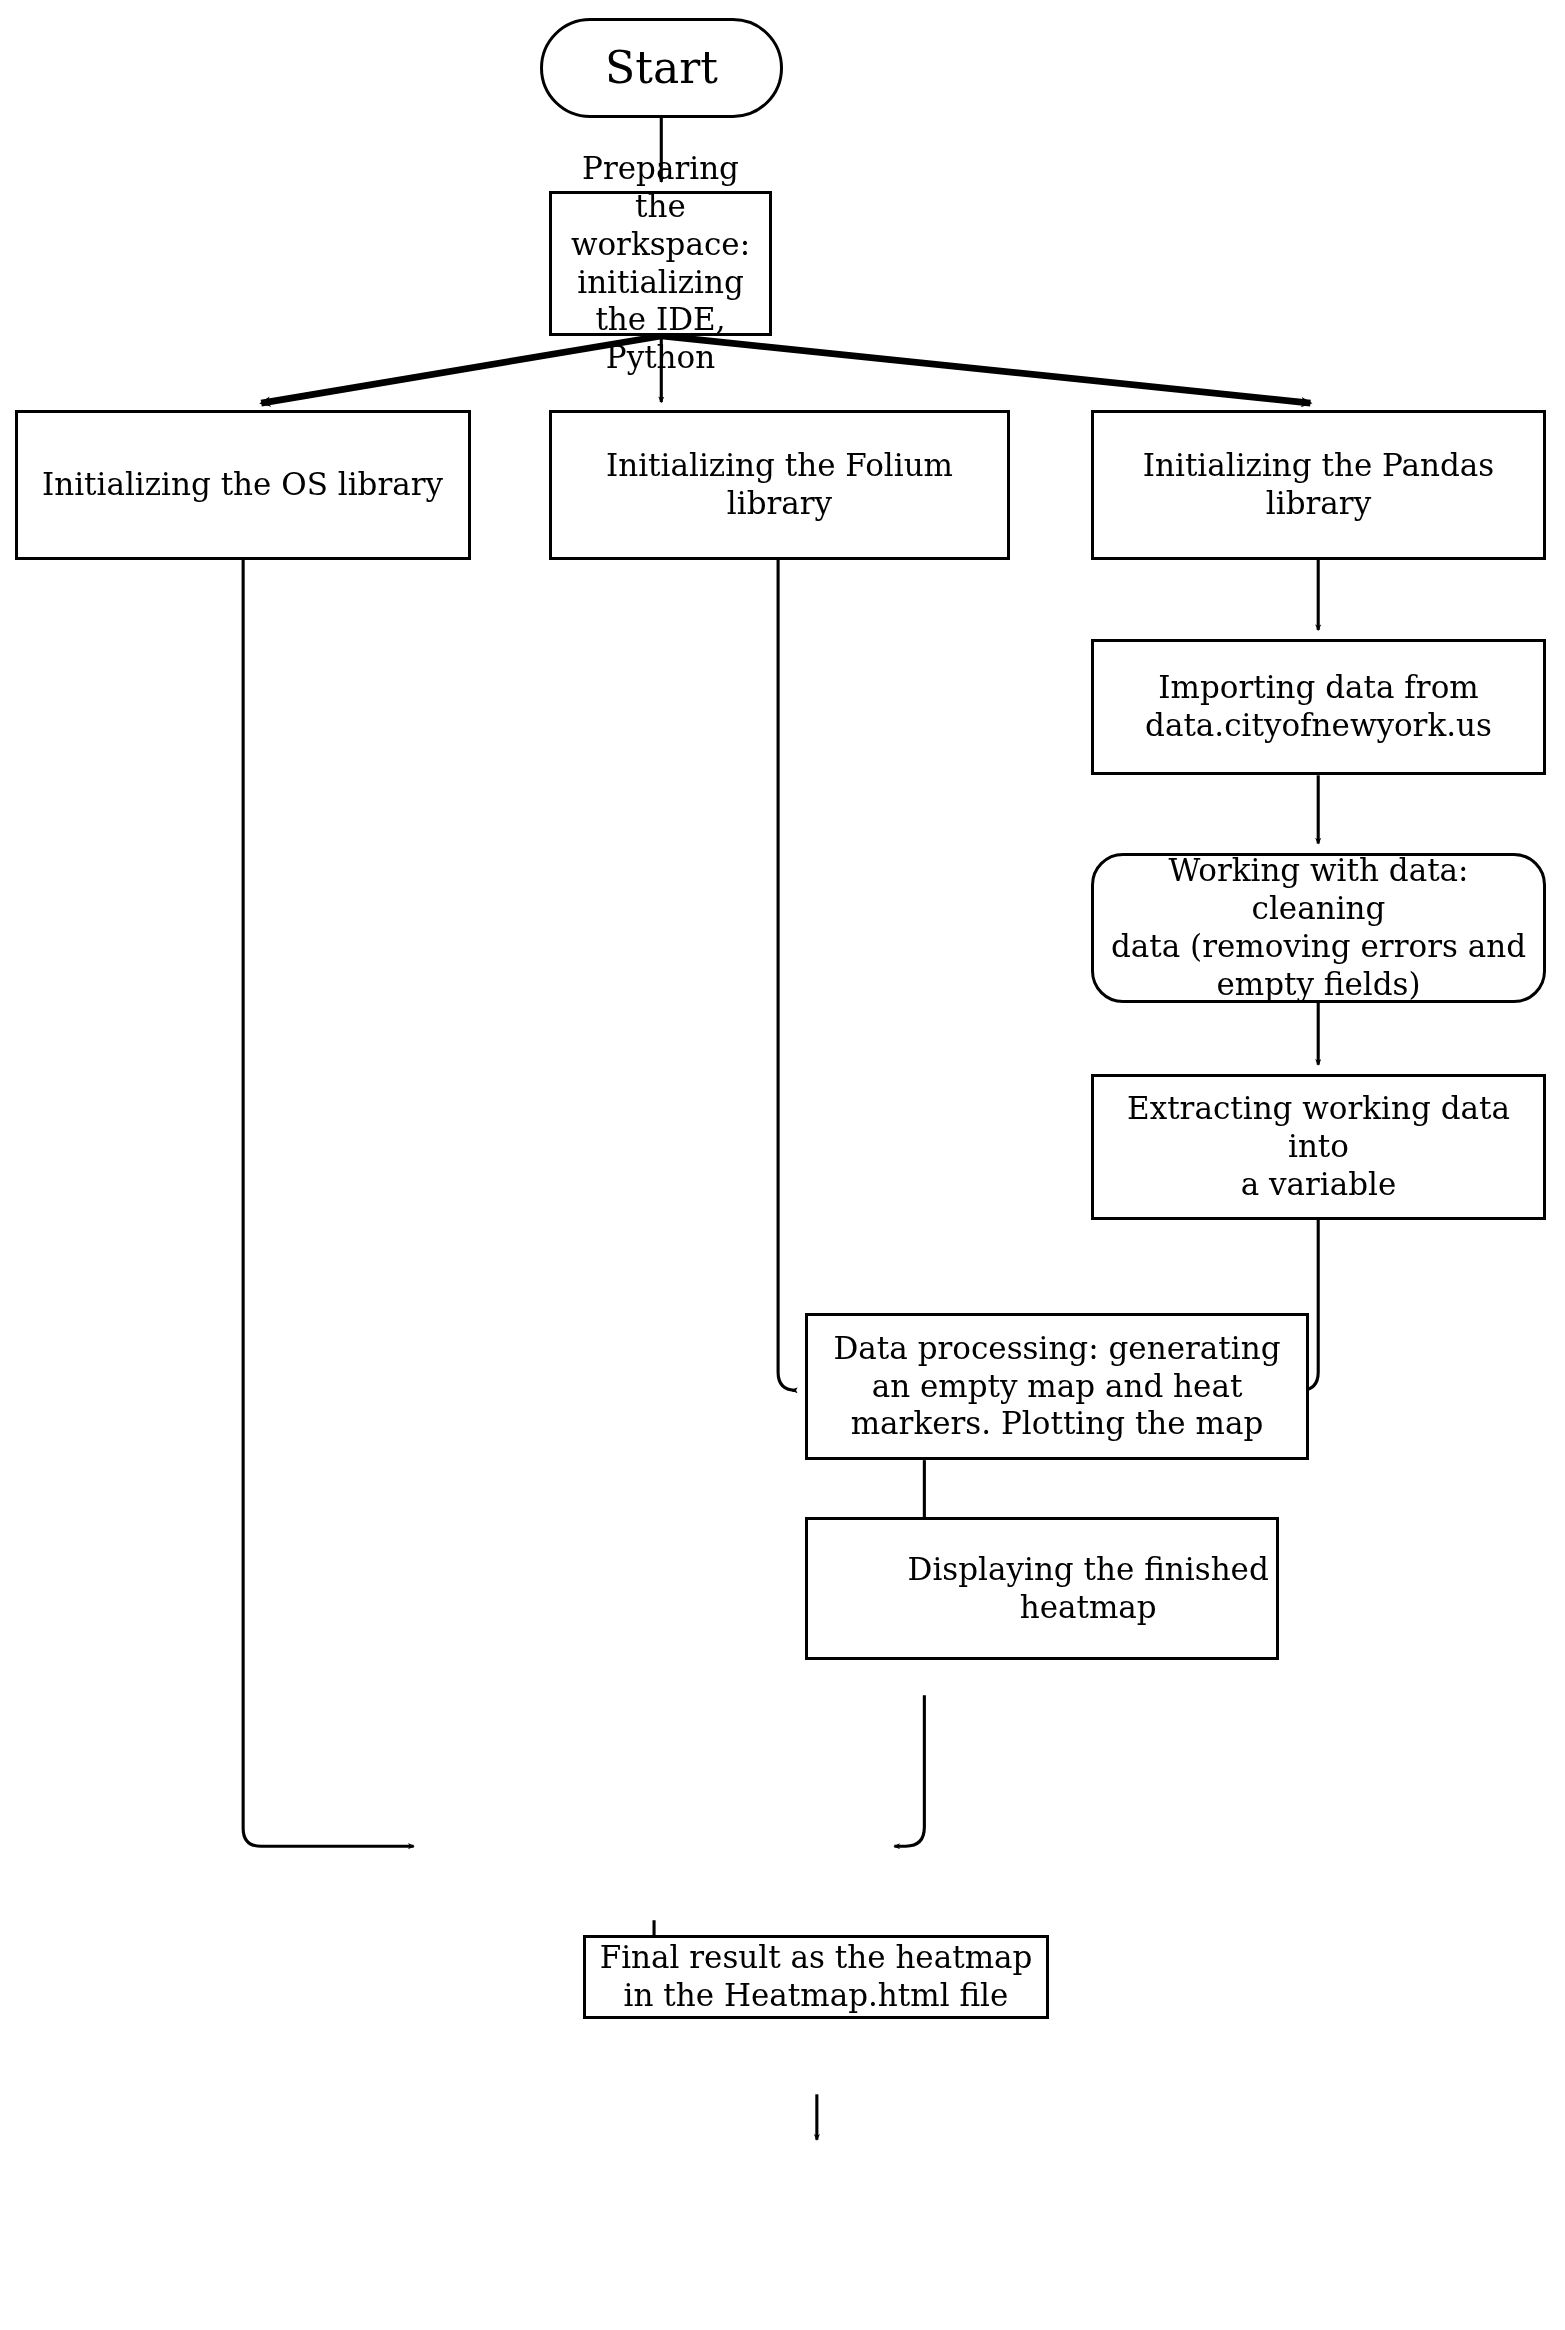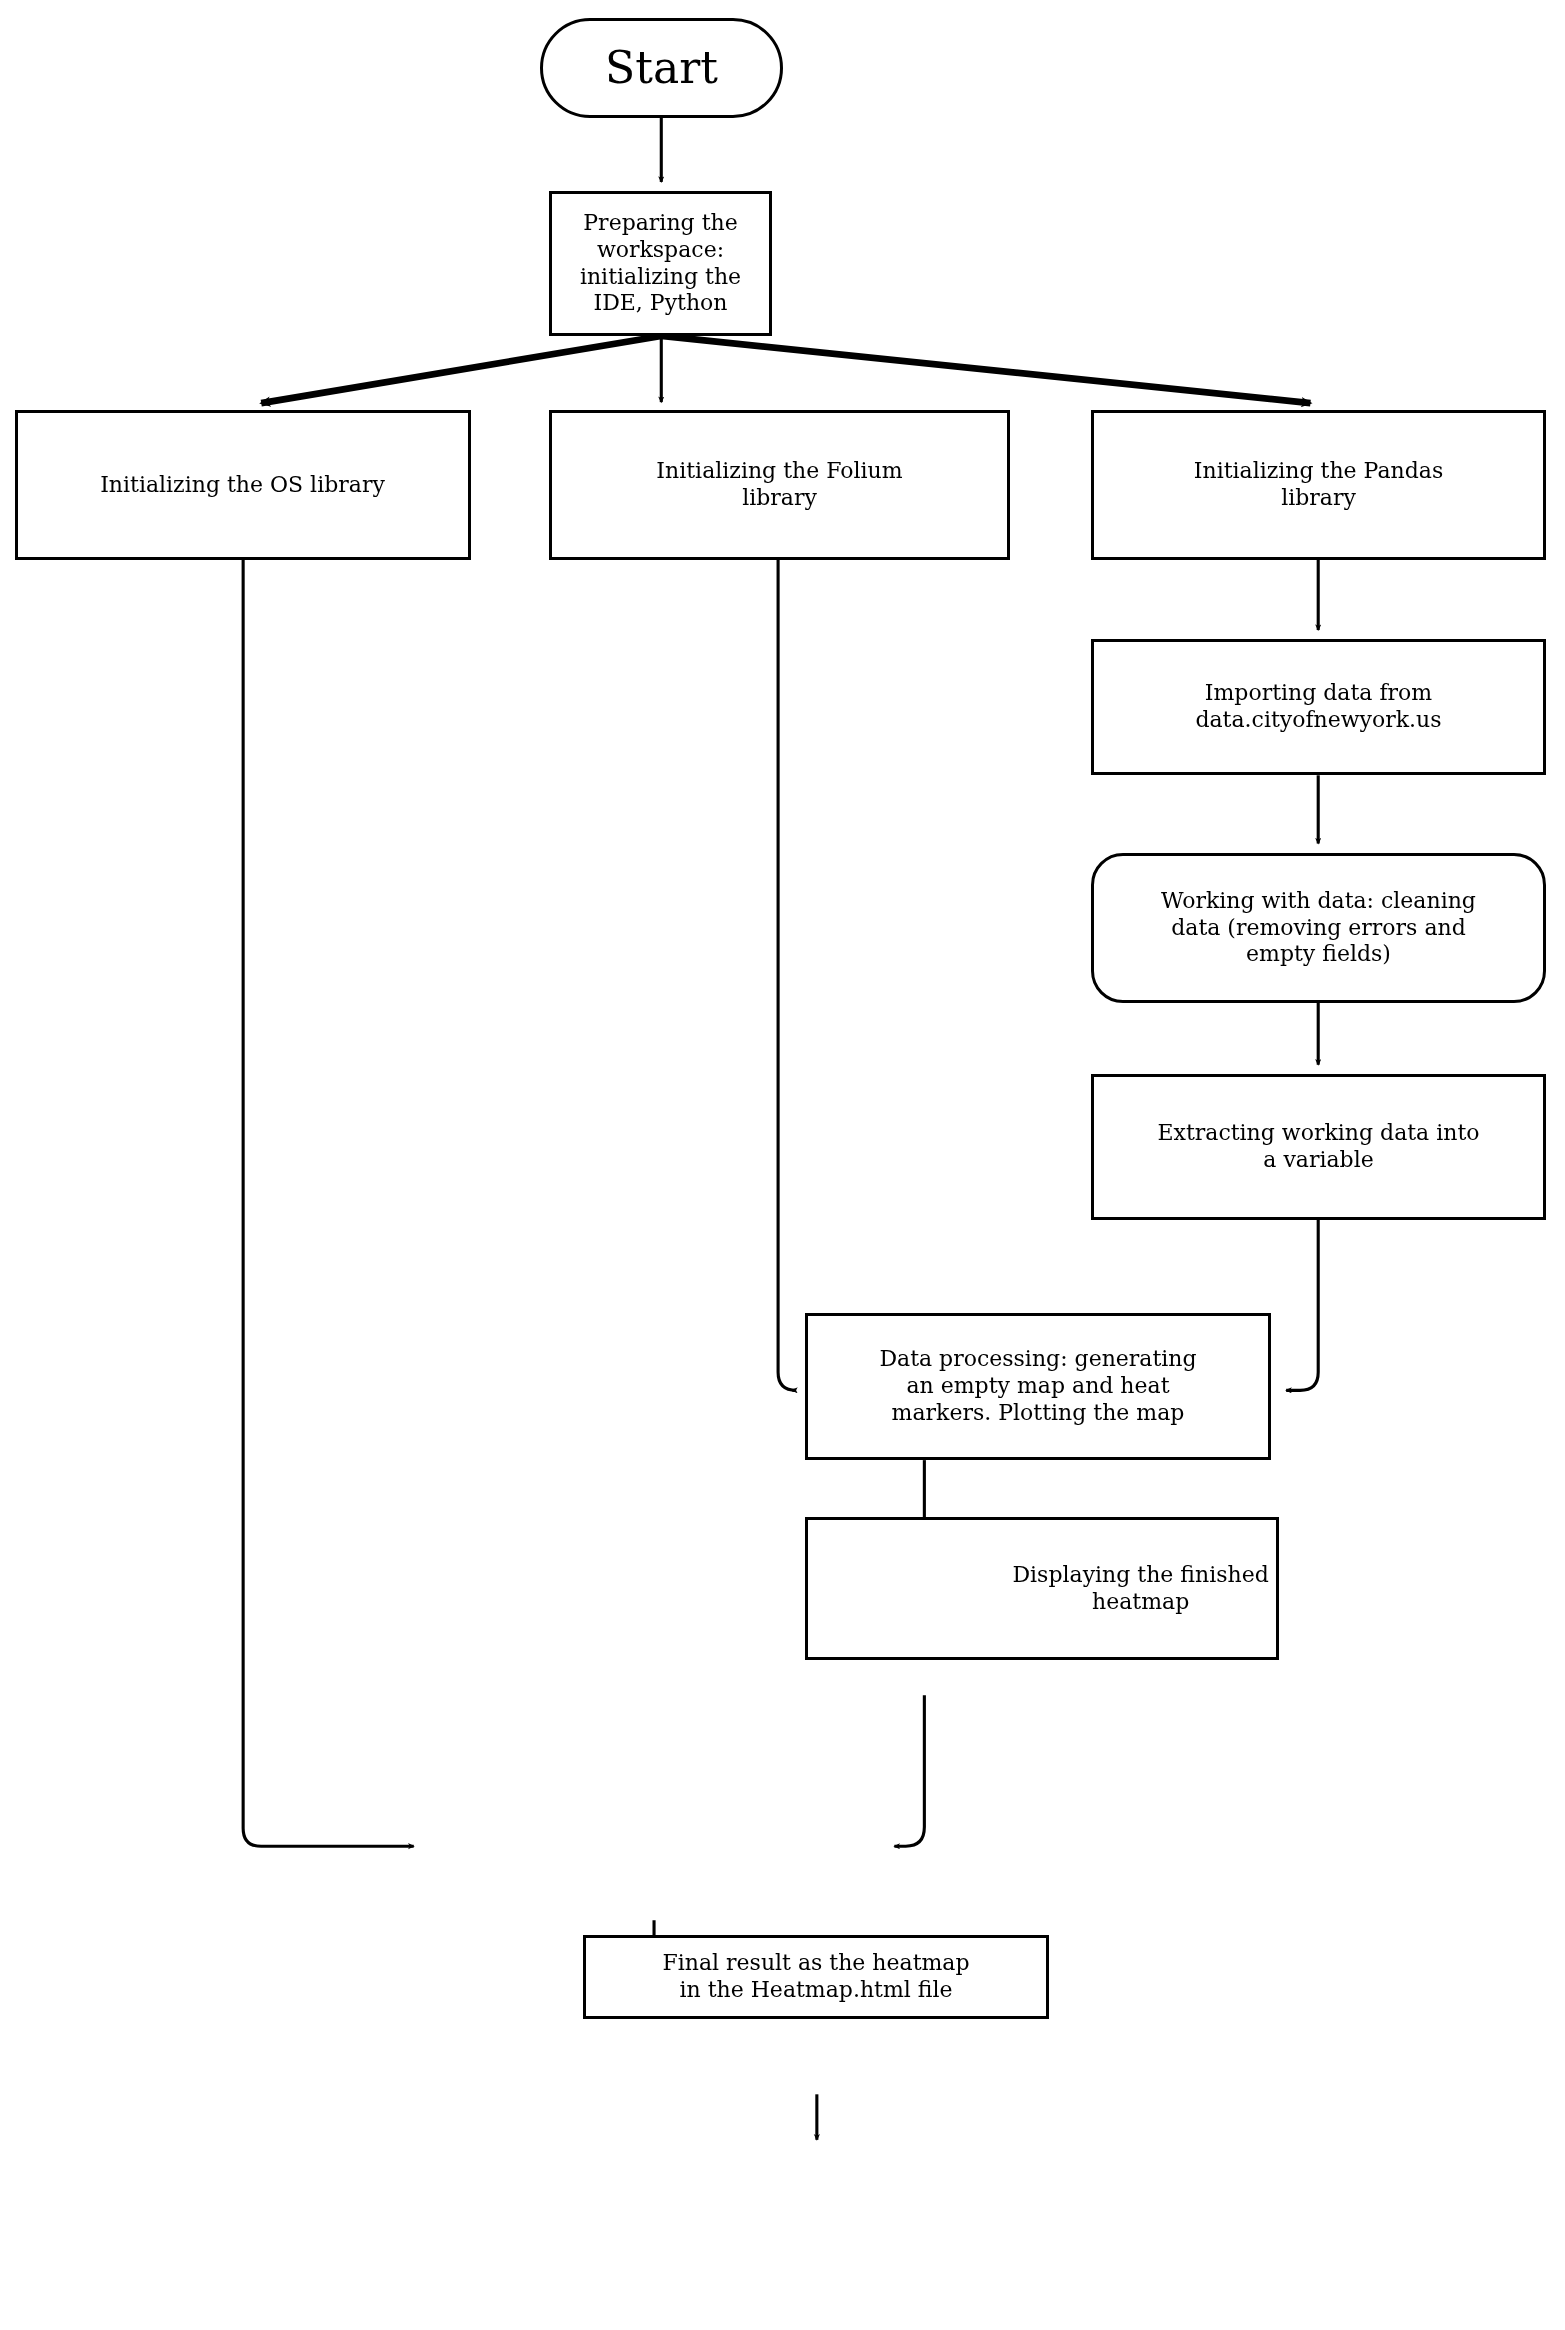--- a/index.html
+++ b/index.html
@@ -37,21 +37,21 @@
   .node.terminal {
     border-radius: 50px;
   }
   .node .label {
     display: block;
     line-height: 1.22;
     padding: 0 7.2px;
     white-space: pre-line;
   }
   .fs-start  { font-size: 44px; }
-  .fs-body   { font-size: 22px; }
+  .fs-body   { font-size: 31px; }
 </style>
 </head>
 <body>
 
 <div id="canvas">
 
   <svg class="wires" viewBox="0 0 3029 4508">
     <defs>
       <marker id="arrow" markerWidth="16" markerHeight="16" refX="11" refY="6" orient="auto" markerUnits="userSpaceOnUse">
         <path d="M0,0 L13,6 L0,12 L3.5,6 Z" fill="#000000"></path>
@@ -125,21 +125,21 @@
     <span class="label fs-body">Working with data: cleaning
 data (removing errors and
 empty fields)</span>
   </div>
 
   <div class="node" style="left:1091px; top:1074px; width:455px; height:146px;">
     <span class="label fs-body">Extracting working data into
 a variable</span>
   </div>
 
-  <div class="node" style="left:805px; top:1313px; width:466px; height:147px;">
+  <div class="node" style="left:805px; top:1313px; width:504px; height:147px;">
     <span class="label fs-body">Data processing: generating
 an empty map and heat
 markers. Plotting the map</span>
   </div>
 
   <div class="node" style="left:805px; top:1517px; width:474px; height:143px;justify-content:flex-end;">
     <span class="label fs-body">Displaying the finished
 heatmap</span>
   </div>
 

